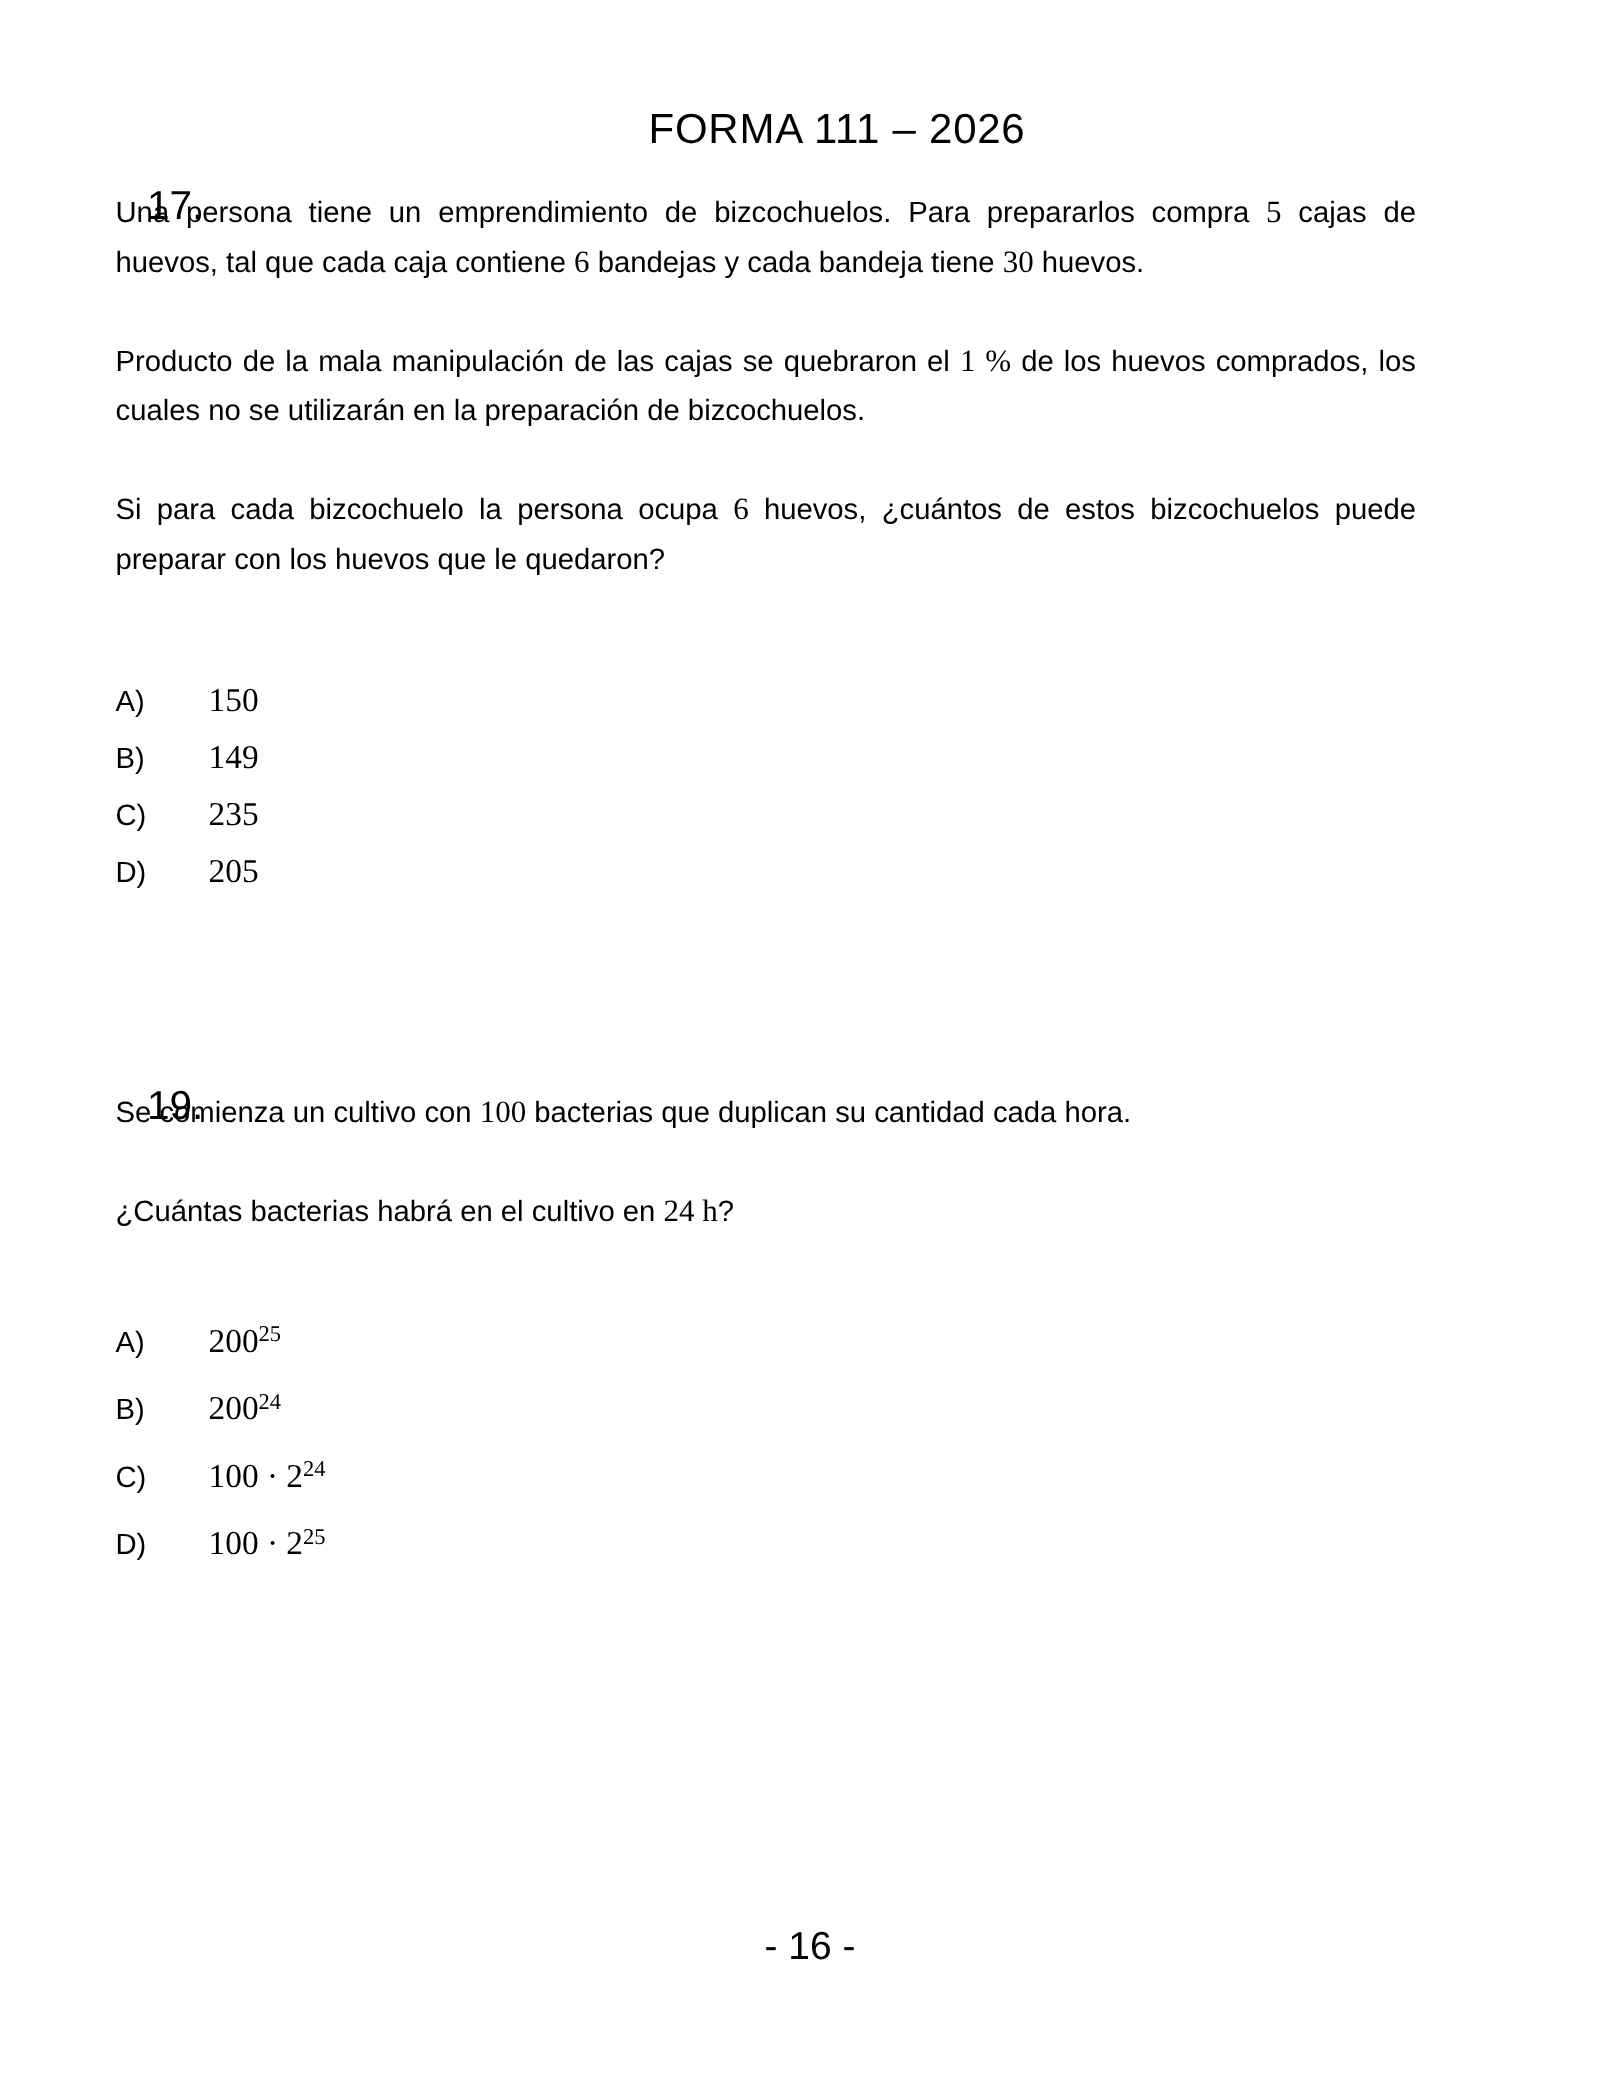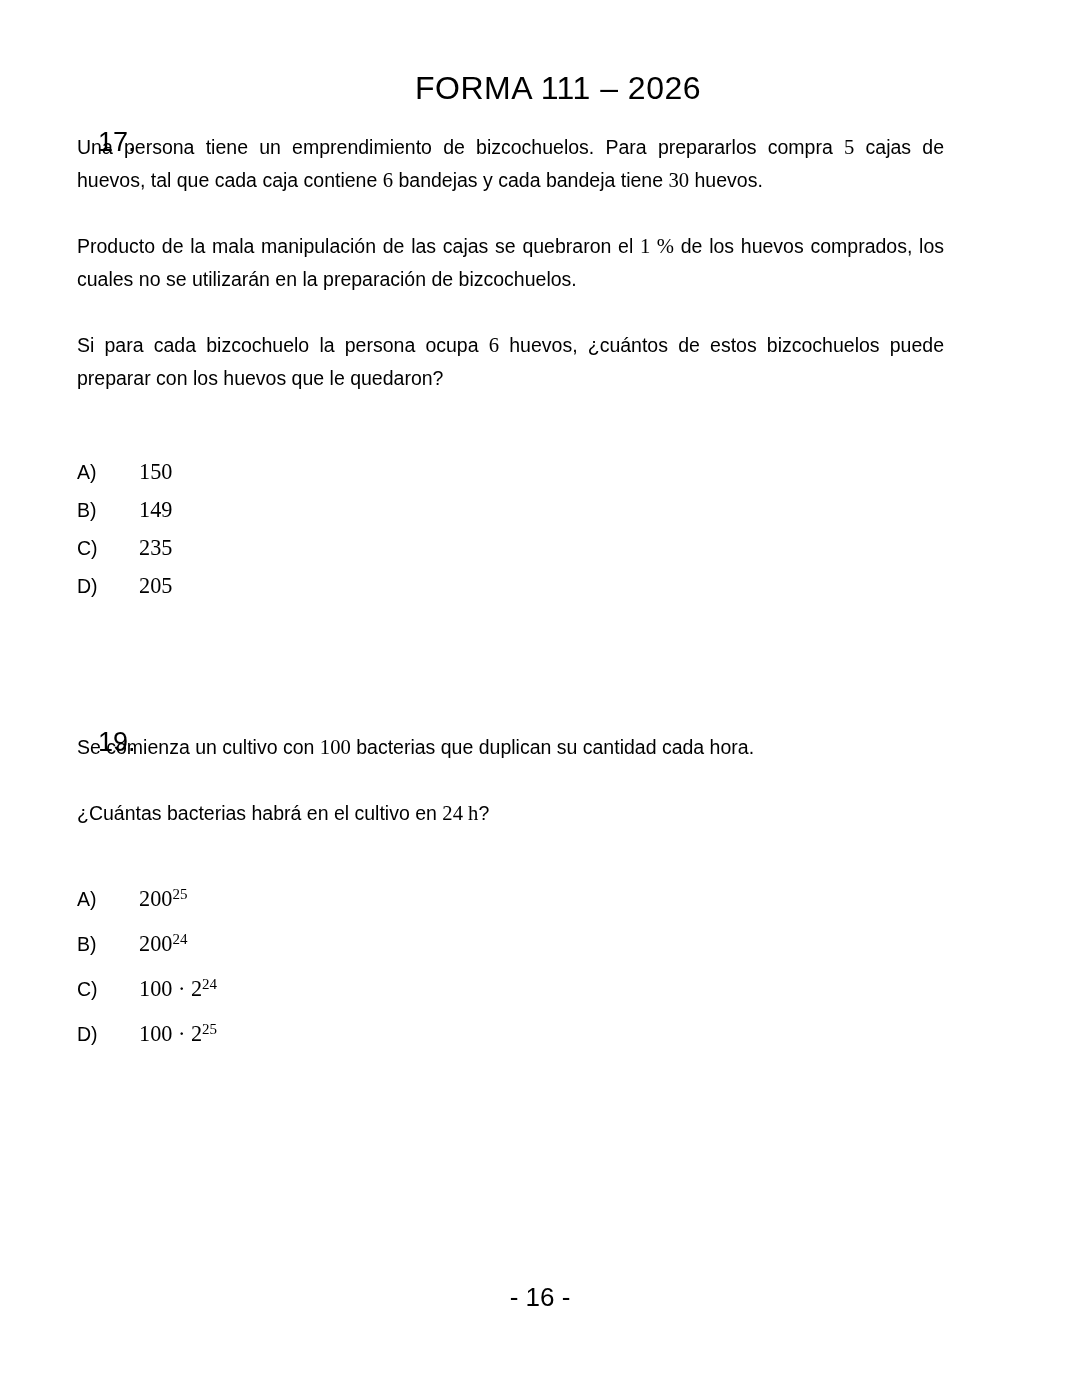--- a/index.html
+++ b/index.html
@@ -14,21 +14,21 @@
   .page {
     position: relative;
     width: 1080px;
     height: 1397px;
     overflow: hidden;
     background: #ffffff;
   }
   .header {
     padding-top: 70px;
     text-align: center;
-    font-size: 32px;
+    font-size: 28px;
     letter-spacing: 0.5px;
     padding-left: 36px;
   }
   .question {
     position: relative;
     padding-left: 77px;
     padding-right: 120px;
   }
   .q17 { margin-top: 24px; }
   .q18 { margin-top: 120px; }

